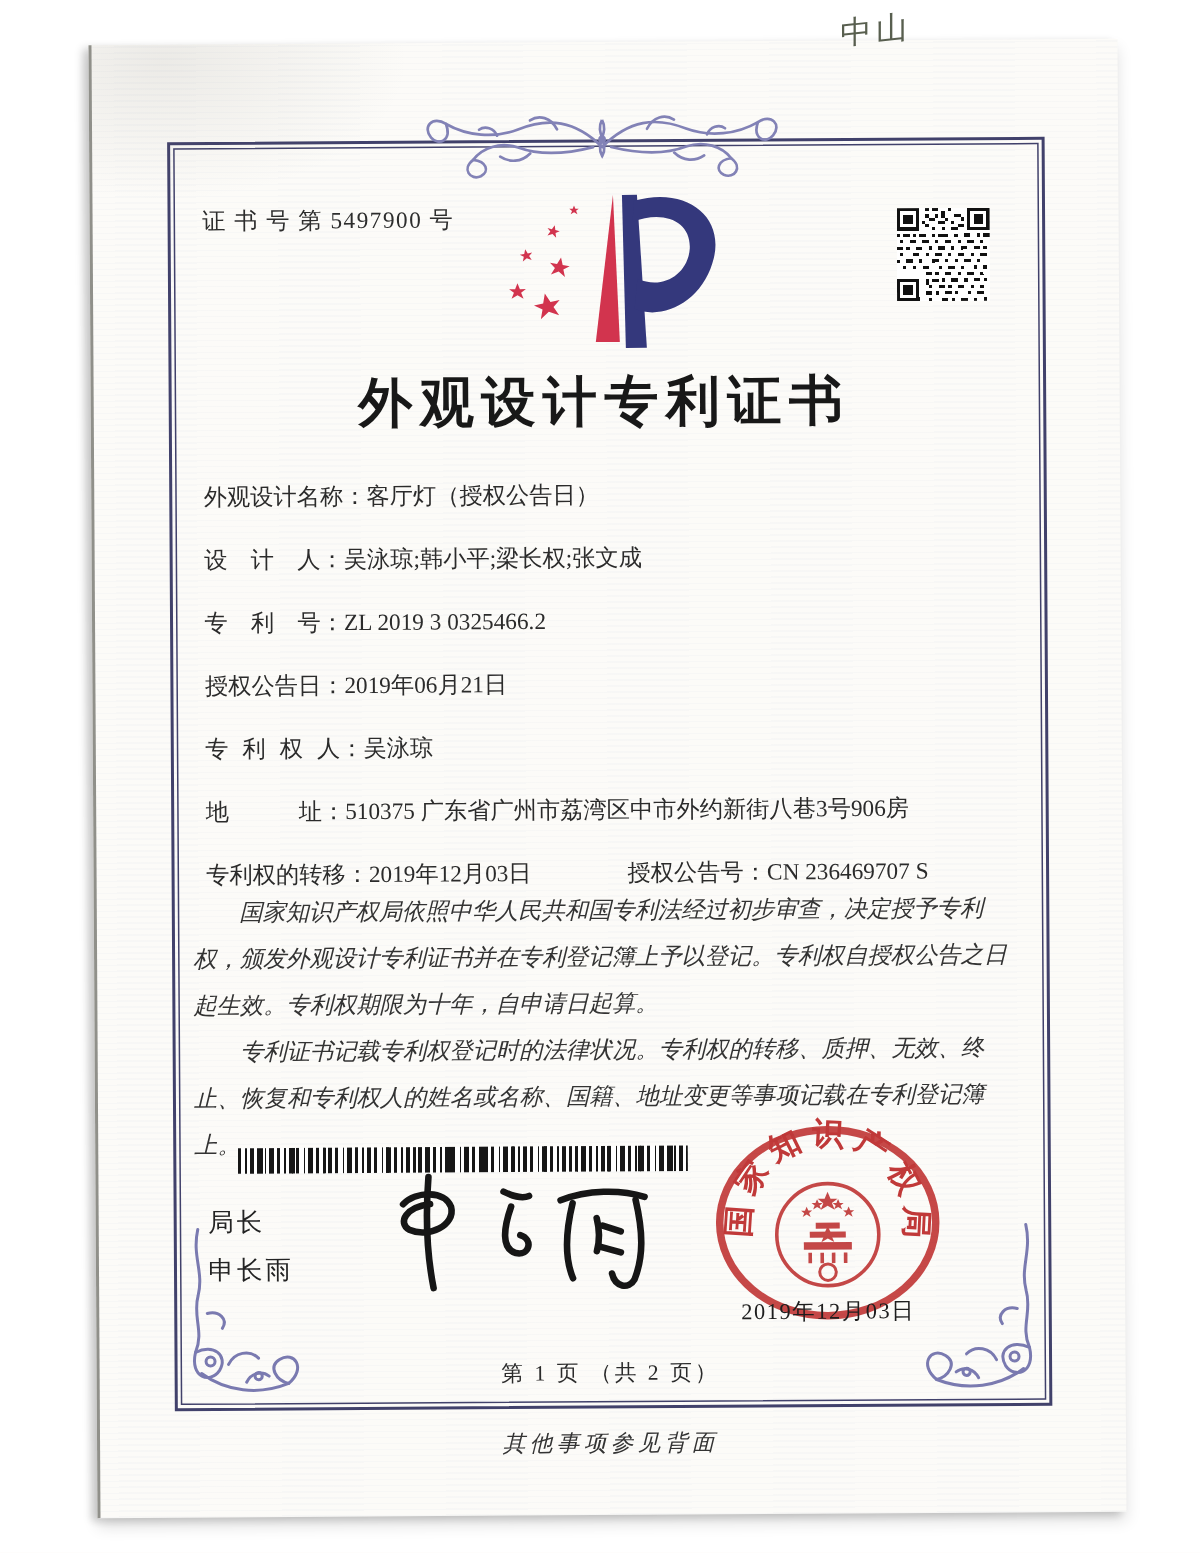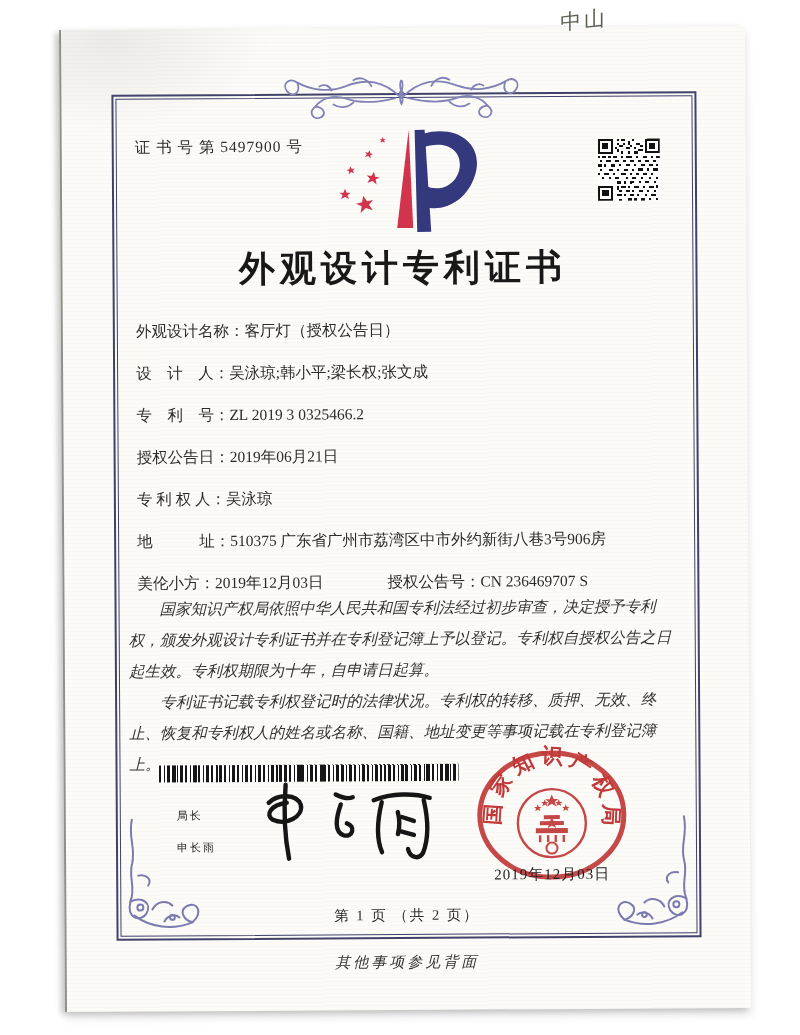--- a/index.html
+++ b/index.html
@@ -42,37 +42,37 @@
   }
   .logo{position:absolute;left:273px;top:98px;}
   .qr{position:absolute;left:536px;top:112px;width:62px;height:62px;}
   .doc-title{
     position:absolute;left:50px;top:216px;width:581px;
     text-align:center;font-size:36px;font-weight:bold;color:#181818;
     letter-spacing:5px;
   }
   .fields{position:absolute;left:73px;top:292px;width:545px;font-size:15.5px;color:#2b2b2b;}
   .field-row{display:flex;align-items:baseline;height:22px;margin-bottom:20px;white-space:nowrap;}
-  .field-label{color:#2b2b2b;}
+  .field-label{color:#2b2b2b;font-family:Liberation Mono, monospace;}
   .field-value{color:#2b2b2b;}
   .second-pair{margin-left:64px;}
   .body-text{
     position:absolute;left:64px;top:564px;width:553px;
     font-size:15.5px;line-height:31px;color:#333;
     font-style:italic;
   }
   .body-text p{margin:0;text-indent:2em;}
   .barcode{
     position:absolute;left:93px;top:736px;width:300px;height:17px;
     background-color:#fff;
     background-image:
       repeating-linear-gradient(90deg,#161616 0 2px,rgba(0,0,0,0) 2px 5px,#161616 5px 6px,rgba(0,0,0,0) 6px 8px,#161616 8px 11px,rgba(0,0,0,0) 11px 13px),
       repeating-linear-gradient(90deg,rgba(0,0,0,0) 0 15px,#161616 15px 17px,rgba(0,0,0,0) 17px 21px);
   }
-  .signer{position:absolute;left:73px;top:770px;font-size:11px;color:#232323;letter-spacing:2px;line-height:32px;margin-left:38px;}
+  .signer{position:absolute;left:73px;top:770px;font-size:17px;color:#232323;letter-spacing:2px;line-height:32px;}
   .signature{position:absolute;left:190px;top:746px;}
   .seal{position:absolute;left:396px;top:704px;mix-blend-mode:multiply;}
   .seal-date{
     position:absolute;left:396px;top:838px;width:180px;text-align:center;
     font-size:15px;color:#1e1e1e;letter-spacing:1px;
   }
   .page-info{
     position:absolute;left:50px;top:878px;width:581px;text-align:center;
     font-size:14.5px;color:#2b2b2b;letter-spacing:2px;
   }
@@ -189,21 +189,21 @@
     </div>
     <div class="field-row">
       <span class="field-label">专 利 权 人：</span>
       <span class="field-value">吴泳琼</span>
     </div>
     <div class="field-row">
       <span class="field-label">地　　　址：</span>
       <span class="field-value">510375 广东省广州市荔湾区中市外约新街八巷3号906房</span>
     </div>
     <div class="field-row">
-      <span class="field-label">美伦小方：</span>
+      <span class="field-label">专利权的转移：</span>
       <span class="field-value">2019年12月03日</span>
       <span class="field-label second-pair">授权公告号：</span>
       <span class="field-value">CN 236469707 S</span>
     </div>
   </div>
 
   <div class="body-text">
     <p>国家知识产权局依照中华人民共和国专利法经过初步审查，决定授予专利权，颁发外观设计专利证书并在专利登记簿上予以登记。专利权自授权公告之日起生效。专利权期限为十年，自申请日起算。</p>
     <p>专利证书记载专利权登记时的法律状况。专利权的转移、质押、无效、终止、恢复和专利权人的姓名或名称、国籍、地址变更等事项记载在专利登记簿上。</p>
   </div>

